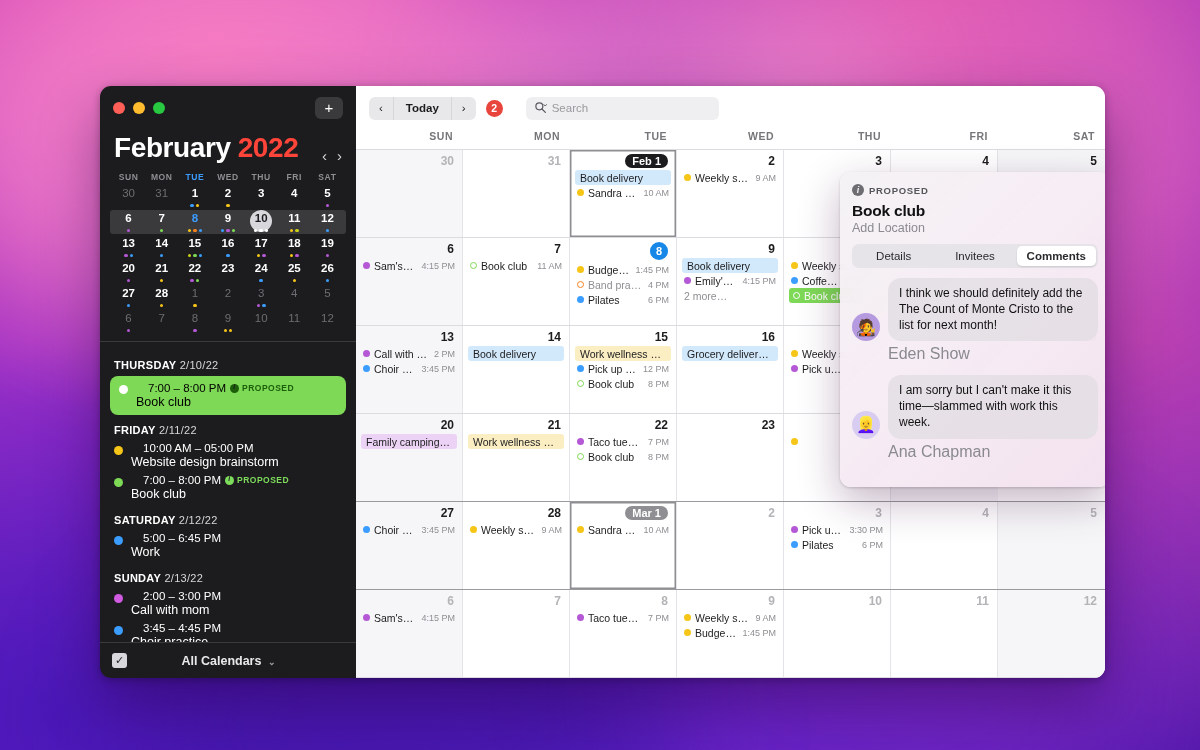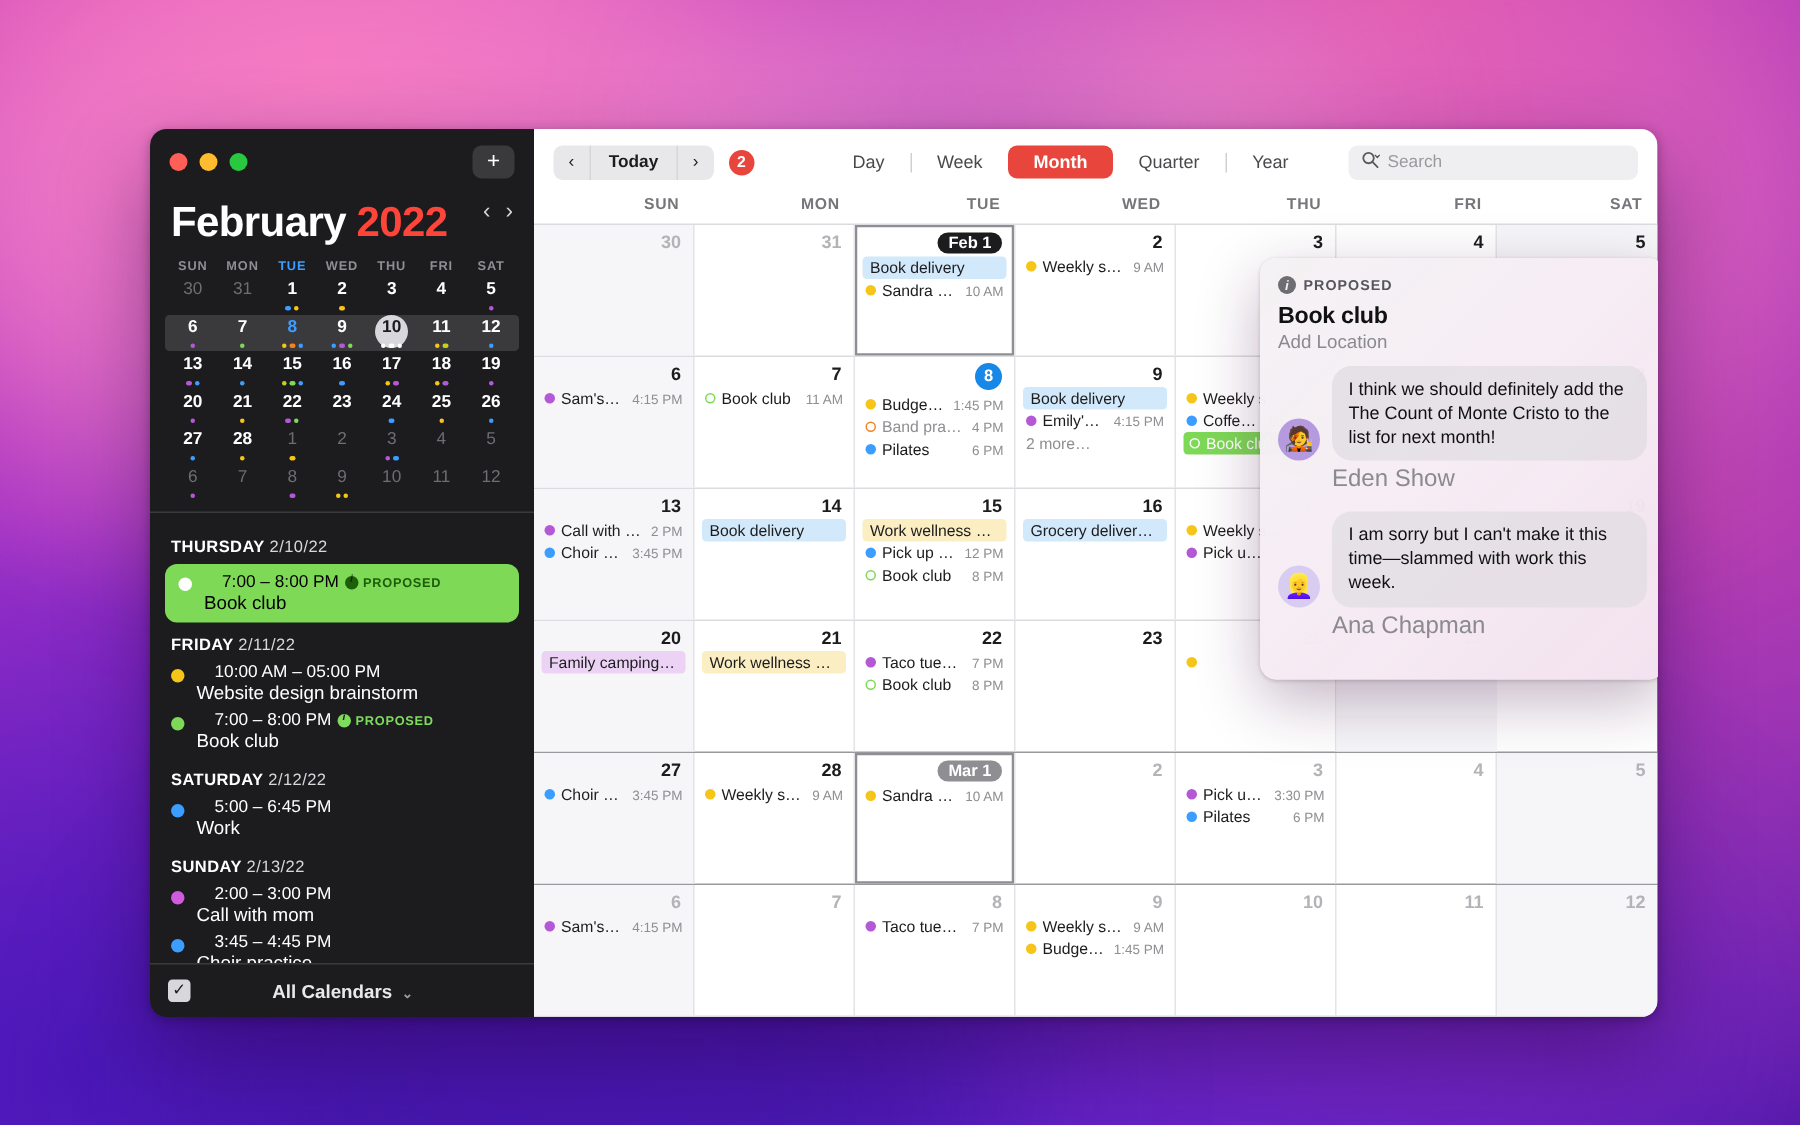--- a/index.html
+++ b/index.html
@@ -47,21 +47,21 @@
   .tl { width: 12px; height: 12px; border-radius: 50%; }
   .tl.red { background: #ff5f57; }
   .tl.yellow { background: #febc2e; }
   .tl.green { background: #28c840; }
   .add-btn {
     margin-left: auto; width: 28px; height: 22px; border-radius: 6px;
     background: #3a3a3c; color: #fff; font-size: 15px; line-height: 21px;
     text-align: center; cursor: pointer;
   }
   .month-head {
-    display: flex; align-items: flex-start; padding: 2px 14px 8px 14px;
+    display: flex; align-items: flex-end; padding: 2px 14px 8px 14px;
   }
   .month-name { font-size: 28px; font-weight: 700; letter-spacing: -.4px; }
   .month-year { font-size: 28px; font-weight: 700; color: #ff453a; margin-left: 7px; letter-spacing: -.4px; }
   .month-nav { margin-left: auto; display: flex; gap: 10px; color: #d6d6d8; font-size: 15px; }
   .month-nav span { cursor: pointer; }
 
   .mini-cal { padding: 0 12px; }
   .mini-row { display: grid; grid-template-columns: repeat(7, 1fr); }
   .dow {
     text-align: center; font-size: 8.5px; letter-spacing: .6px;
@@ -491,29 +491,20 @@
   <div class="main">
 
     <div class="toolbar">
       <div class="seg-group">
         <div>‹</div>
         <div class="today-btn">Today</div>
         <div>›</div>
       </div>
       <div class="badge">2</div>
 
-      <div class="views" id="views">
-          <div class="view-btn">Day</div>
-          <div class="vdiv"></div>
-          <div class="view-btn">Week</div>
-          <div class="view-btn active">Month</div>
-          <div class="view-btn">Quarter</div>
-          <div class="vdiv"></div>
-          <div class="view-btn">Year</div>
-        </div>
 
       <div class="search">
         <span class="q">
           <svg width="13" height="13" viewBox="0 0 16 16" fill="none" aria-hidden="true">
             <circle cx="6.6" cy="6.6" r="4.3" stroke="#5a5a5e" stroke-width="1.5"></circle>
             <line x1="9.8" y1="9.8" x2="14" y2="14" stroke="#5a5a5e" stroke-width="1.5" stroke-linecap="round"></line>
             <path d="M12.2 4.4l1.6 1.8 1.6-1.8" stroke="#5a5a5e" stroke-width="1.2" fill="none" stroke-linecap="round" stroke-linejoin="round"></path>
           </svg>
         </span>
         <input type="text" placeholder="Search" style="">
@@ -851,20 +842,25 @@
         </div>
       </div>
 
     <div class="popover">
       <div class="pop-status">
         <span class="ic"></span>
         <span class="lbl">PROPOSED</span>
       </div>
       <div class="pop-title">Book club</div>
       <div class="pop-loc">Add Location</div>
+      <div class="pop-tabs" id="pop-tabs">
+          <div>Details</div>
+          <div>Invitees</div>
+          <div class="active">Comments</div>
+        </div>
       <div id="pop-comments">
           <div class="comment">
             <div class="avatar" style="background: rgb(182, 154, 224);">🧑‍🎤</div>
             <div class="bubble">I think we should definitely add the The Count of Monte Cristo to the list for next month!</div>
           </div>
           <div class="cm-author">Eden Show</div>
           <div class="comment">
             <div class="avatar" style="background: rgb(216, 205, 240);">👱‍♀️</div>
             <div class="bubble">I am sorry but I can't make it this time—slammed with work this week.</div>
           </div>

